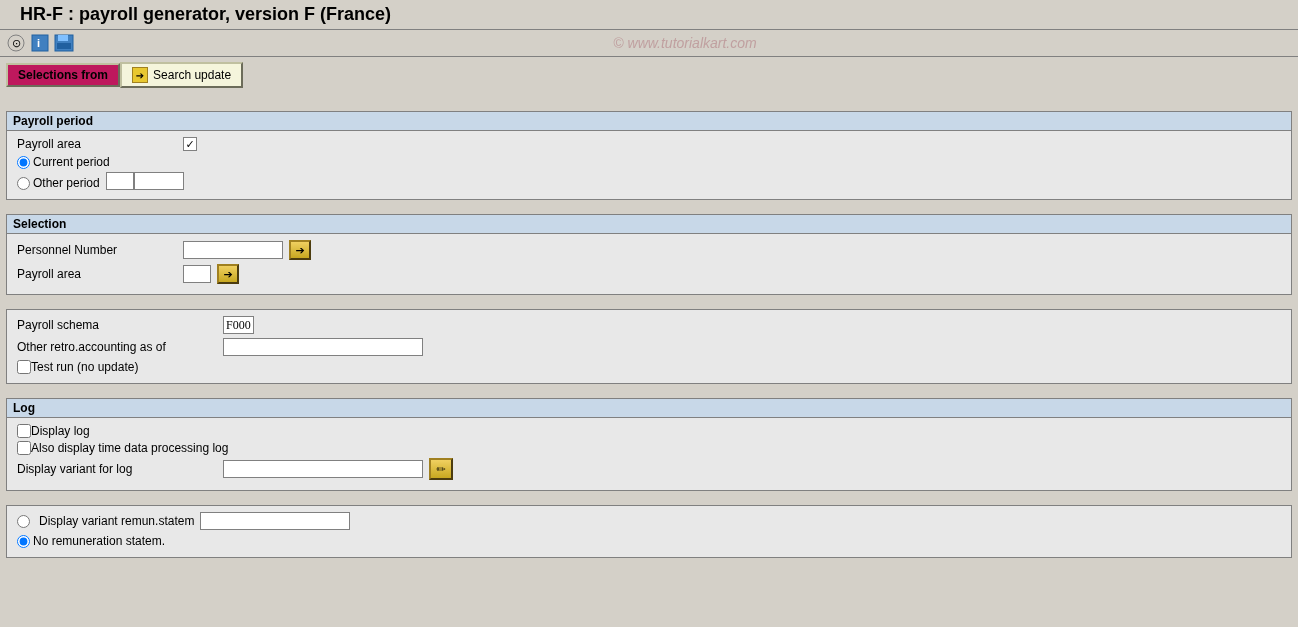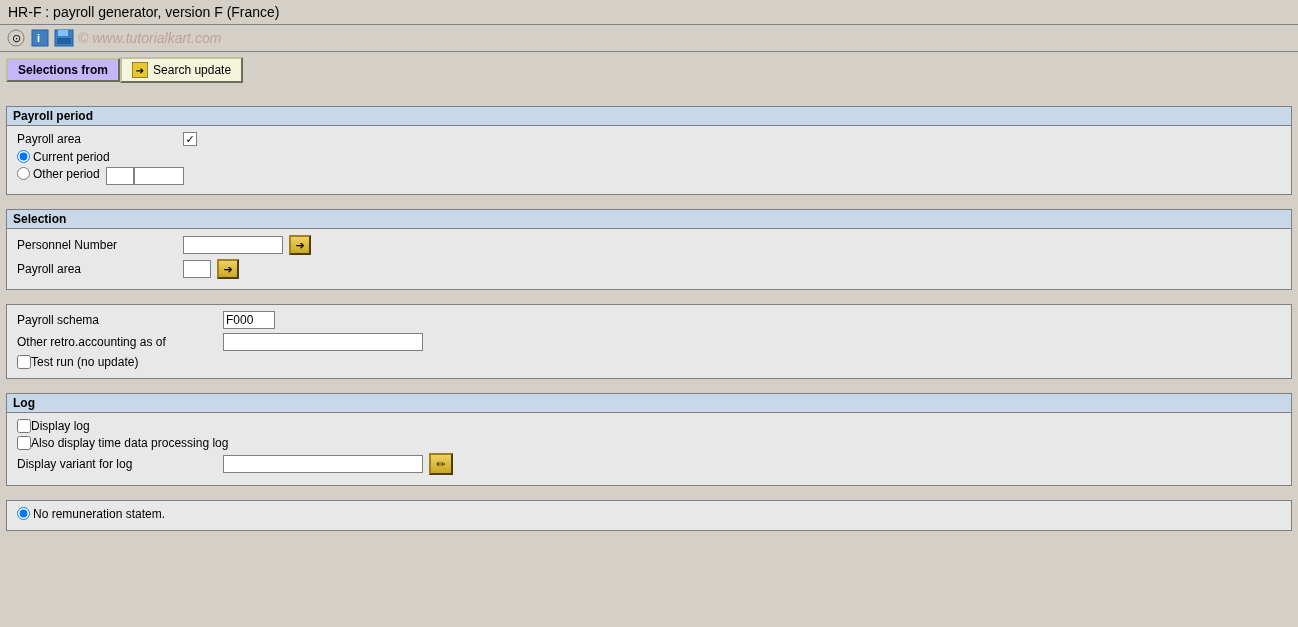--- a/index.html
+++ b/index.html
@@ -9,54 +9,54 @@
       background: #d4d0c8;
       color: #000;
       width: 1298px;
       min-height: 627px;
     }
 
     
     .title-bar {
       background: #d4d0c8;
       border-bottom: 1px solid #808080;
-      padding: 4px 8px;
-      font-weight: normal;
-      font-size: 14px;
+      padding: 4px 20px;
+      font-weight: bold;
+      font-size: 18px;
     }
 
     
     .toolbar {
       background: #d4d0c8;
       border-bottom: 1px solid #808080;
       padding: 3px 6px;
       display: flex;
       align-items: center;
       gap: 4px;
     }
 
     .watermark {
       flex: 1;
-      text-align: left;
+      text-align: center;
       color: #c0a0a0;
       font-size: 14px;
       font-style: italic;
     }
 
     
     .action-toolbar {
       background: #d4d0c8;
       padding: 5px 6px;
       display: flex;
       align-items: center;
       gap: 0;
     }
 
     .btn-selections {
-      background: #c4b5fd;
+      background: #be185d;
       border: 2px outset #c0c0a0;
       padding: 3px 10px;
       font-size: 12px;
       font-weight: bold;
       cursor: pointer;
       color: #000;
     }
 
     .btn-search-helps {
       background: #f5f5dc;
@@ -139,21 +139,21 @@
       cursor: pointer;
     }
 
     input[type="radio"] {
       cursor: pointer;
       margin-right: 3px;
     }
 
     .radio-row {
       display: flex;
-      align-items: flex-start;
+      align-items: flex-end;
       margin-bottom: 3px;
       font-size: 12px;
     }
 
     
     .sap-checkbox {
       width: 14px;
       height: 14px;
       border: 1px solid #808080;
       background: #fff;
@@ -215,26 +215,27 @@
     .sap-icon {
       width: 20px;
       height: 20px;
       display: inline-flex;
       align-items: center;
       justify-content: center;
       cursor: pointer;
     }
 
     .input-schema {
-      width: 52px;
+      width: 31px;
       background: #e8e8ff;
       border: 1px solid #808080;
       padding: 1px 2px;
       font-size: 12px;
       height: 18px;
+      font-family: Liberation Serif, serif;
     }
   </style>
 </head>
 <body>
 
 <div class="title-bar">
   <span>HR-F : payroll generator, version F (France)</span>
 </div>
 
 <div class="toolbar">
@@ -337,20 +338,25 @@
       <div class="form-row">
         <span class="form-label-wide">Display variant for log</span>
         <input type="text" class="xxlarge-input" value="" style="">
         <div class="pencil-btn">✏</div>
       </div>
     </div>
   </div>
 
   <div class="section">
     <div class="section-body">
+      <div class="form-row">
+        <input type="radio" name="remuneration" style="">
+        <span>Display variant remun.statem</span>
+        <input type="text" class="xlarge-input" value="" style="">
+      </div>
       <div class="radio-row">
         <input type="radio" name="remuneration" checked="" style="">
         <span>No remuneration statem.</span>
       </div>
     </div>
   </div>
 
 </div>
 
 </body></html>

